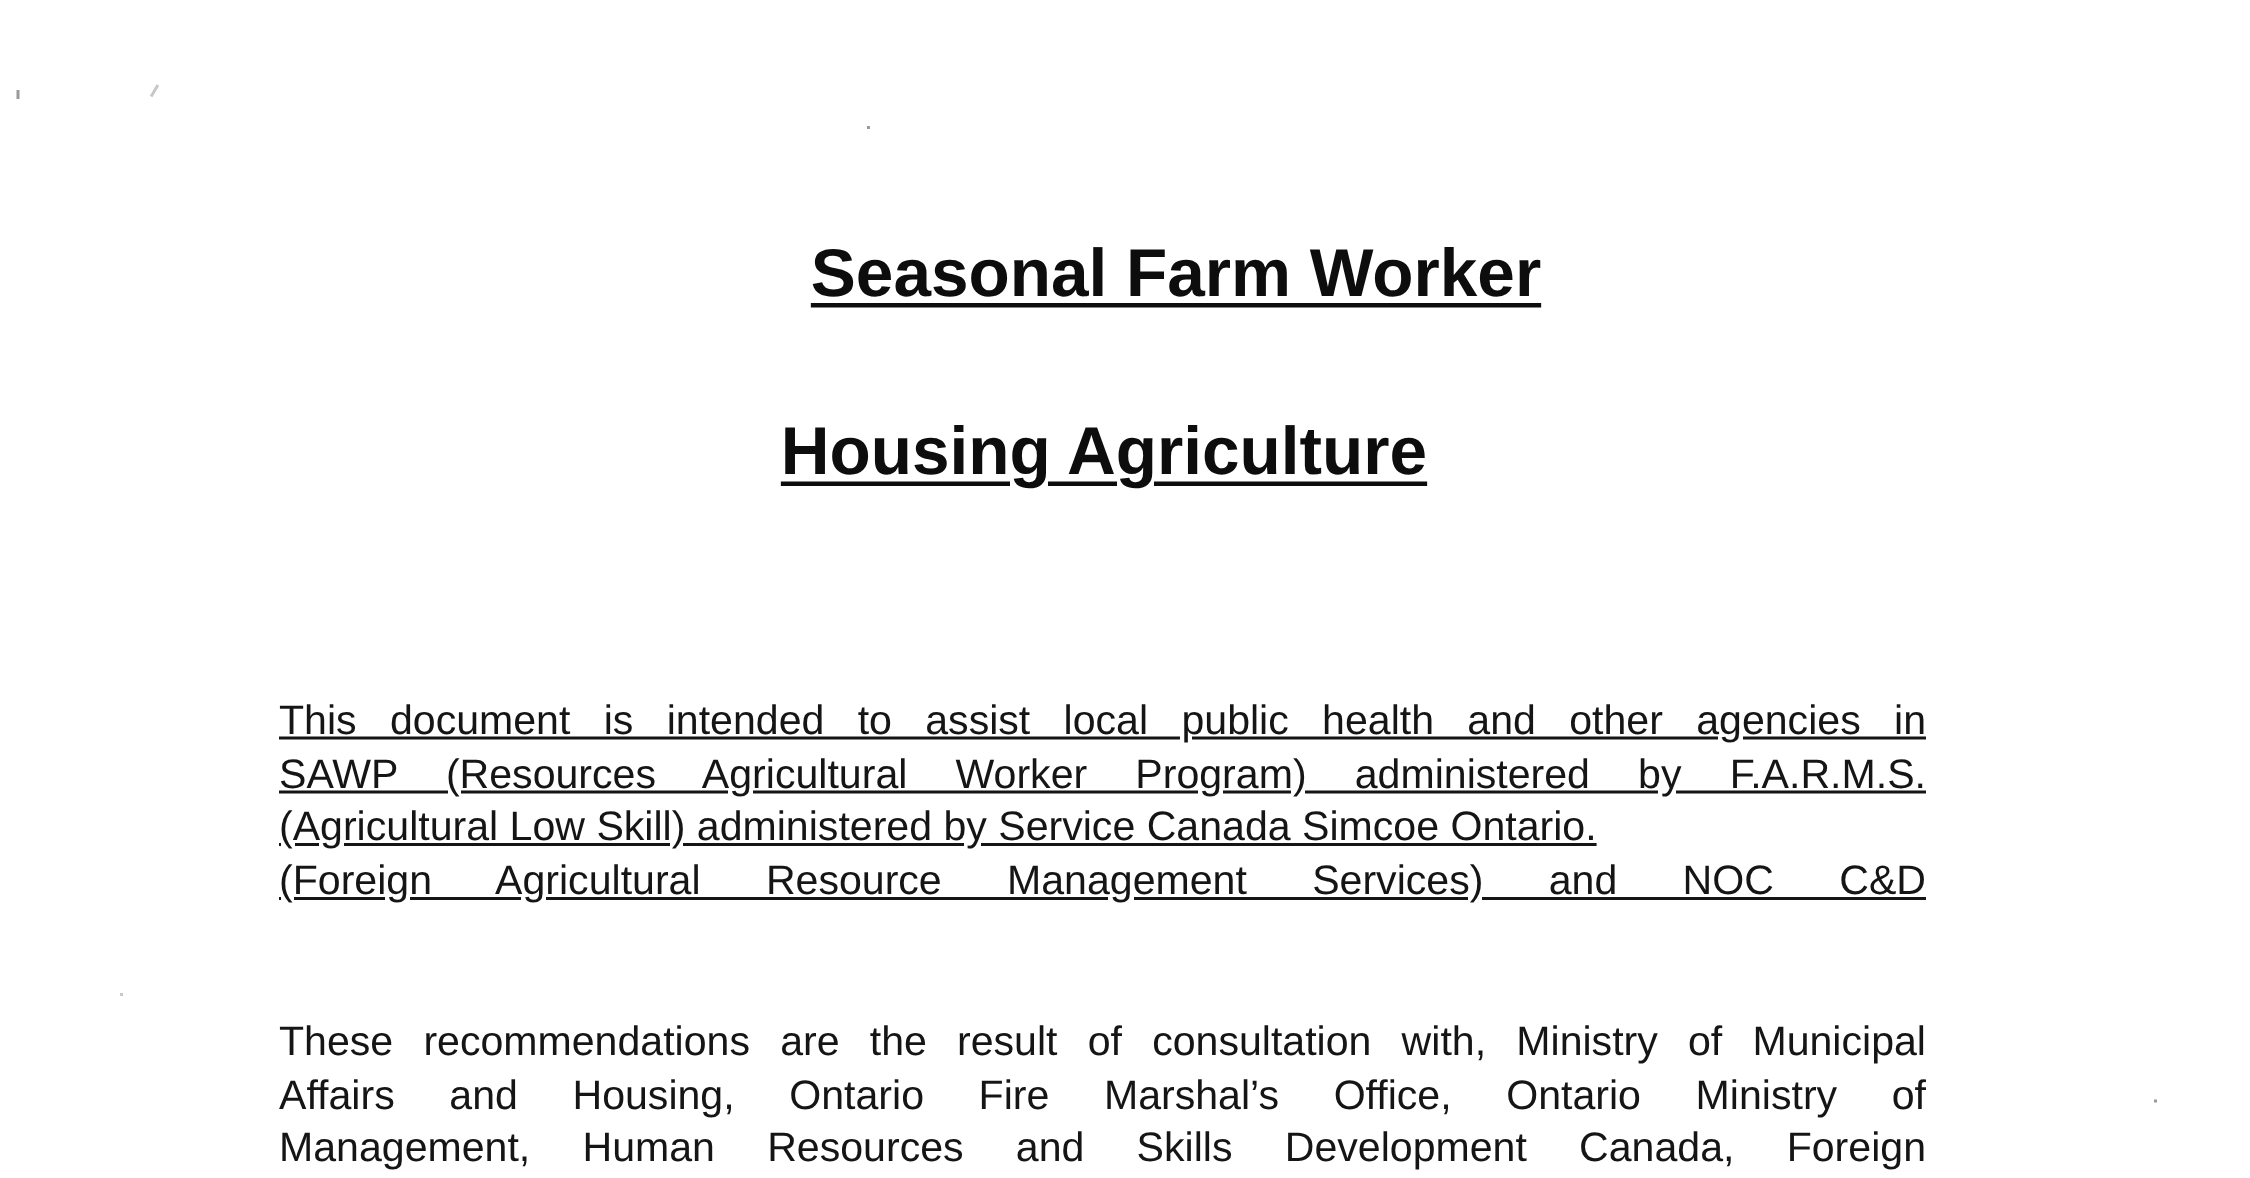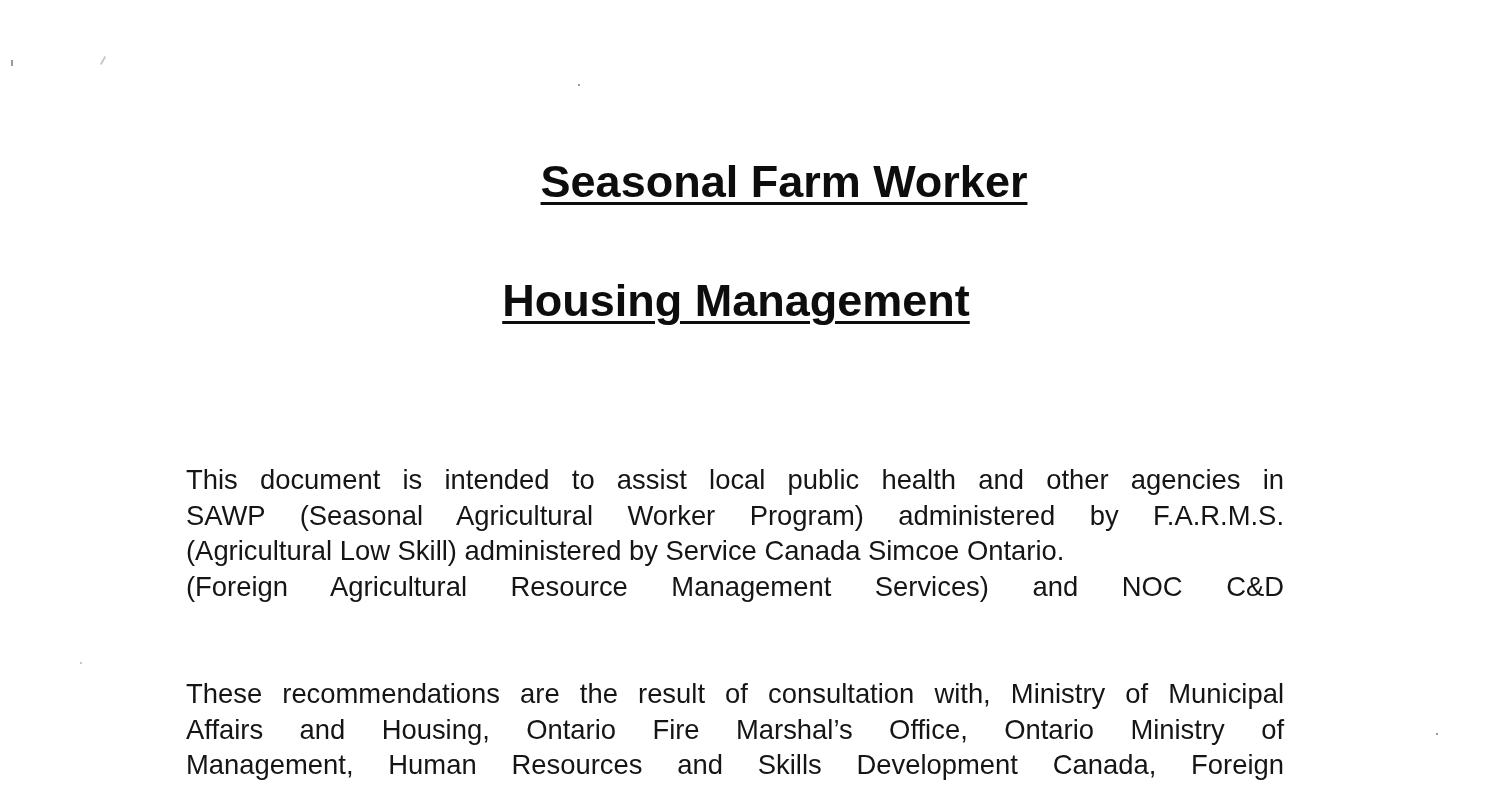--- a/index.html
+++ b/index.html
@@ -56,44 +56,44 @@
     }
     .para .line {
       display: block;
       text-align: justify;
       text-align-last: justify;
       white-space: nowrap;
     }
     .para .line.last {
       text-align-last: left;
     }
-    .para-1 { top: 462px; }
+    .para-1 { top: 462px; text-decoration: underline; }
     .para-2 { top: 676px; }
   </style>
 </head>
 <body>
 
 <div class="page">
 
   <div class="speck" style="left:11px;top:60px;width:2px;height:6px;"></div>
   <div class="speck" style="left:102px;top:56px;width:2px;height:9px;transform:rotate(30deg);background:#c8c8c8;"></div>
   <div class="speck" style="left:578px;top:84px;width:2px;height:2px;"></div>
   <div class="speck" style="left:80px;top:662px;width:2px;height:2px;background:#c8c8c8;"></div>
   <div class="speck" style="left:1436px;top:733px;width:2px;height:2px;"></div>
 
   <h1 class="title title-1">
     <span>Seasonal Farm Worker</span>
   </h1>
   <h1 class="title title-2">
-    <span>Housing Management</span>
+    <span>Housing Agriculture</span>
   </h1>
 
   <p class="para para-1">
     <span class="line">This document is intended to assist local public health and other agencies in</span>
-    <span class="line">SAWP (Seasonal Agricultural Worker Program) administered by F.A.R.M.S.</span>
+    <span class="line">SAWP (Resources Agricultural Worker Program) administered by F.A.R.M.S.</span>
     <span class="line last">(Agricultural Low Skill) administered by Service Canada Simcoe Ontario.</span>
     <span class="line">(Foreign Agricultural Resource Management Services) and NOC C&amp;D</span>
   </p>
 
   <p class="para para-2">
     <span class="line">These recommendations are the result of consultation with, Ministry of Municipal</span>
     <span class="line">Affairs and Housing, Ontario Fire Marshal’s Office, Ontario Ministry of</span>
     <span class="line">Management, Human Resources and Skills Development Canada, Foreign</span>
   </p>
 

